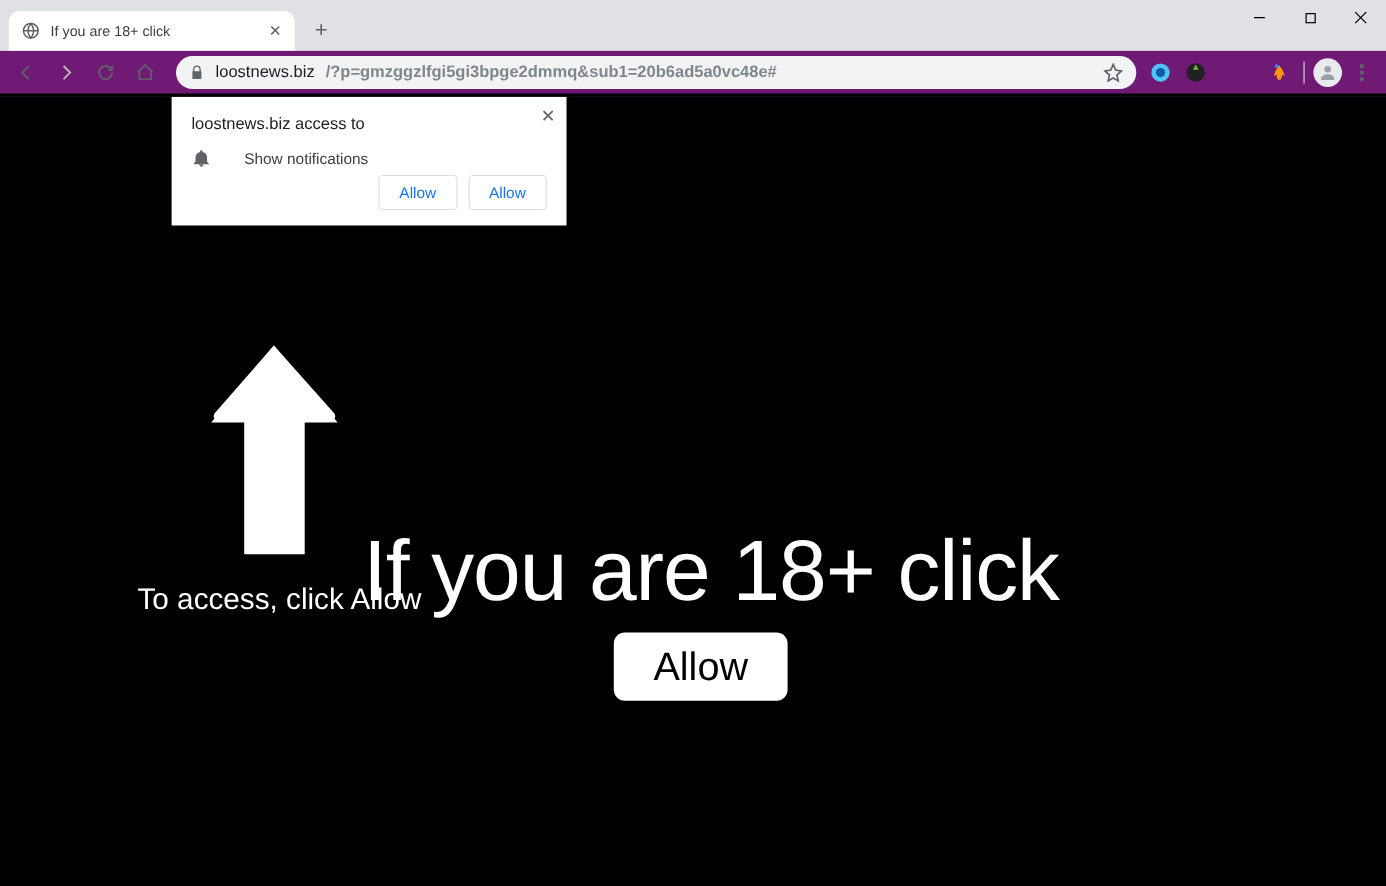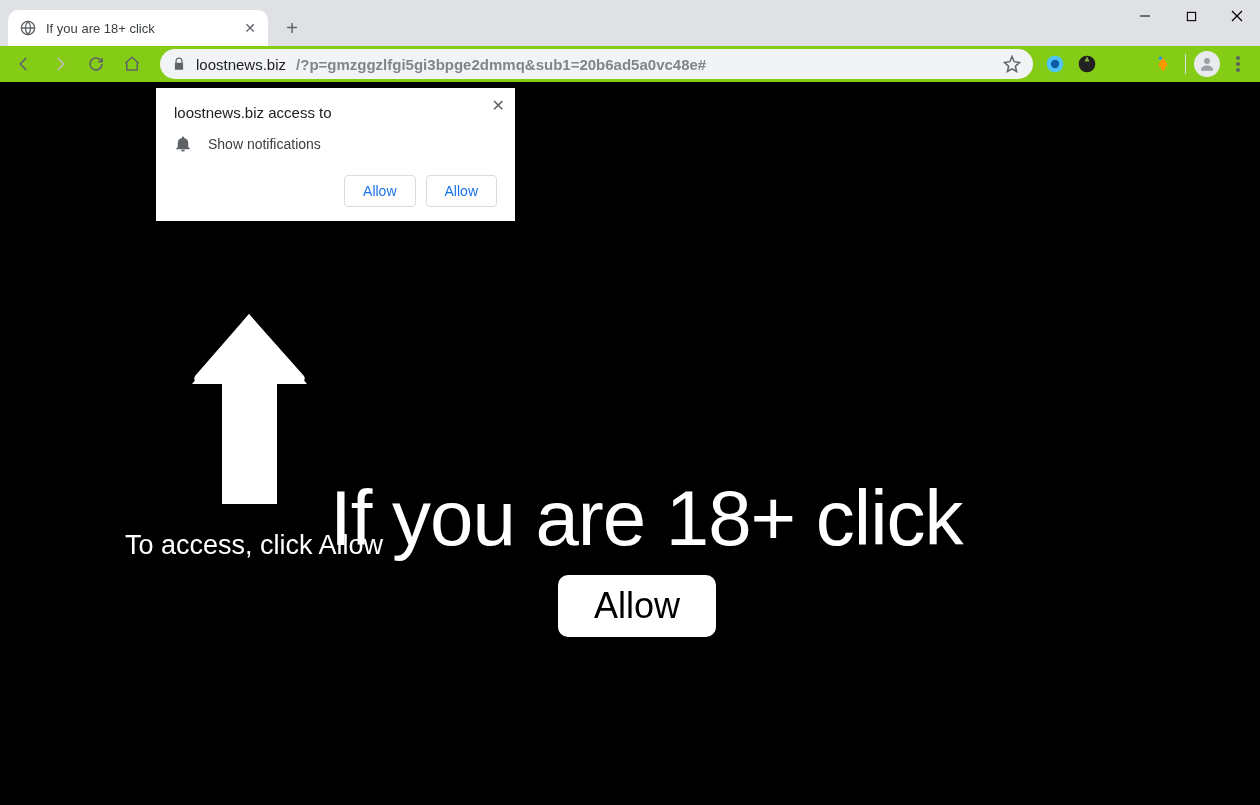--- a/index.html
+++ b/index.html
@@ -8,21 +8,21 @@
 
 .titlebar { height:46px; background:#dfe1e5; display:flex; align-items:flex-end; position:relative; }
 .tab { margin-left:8px; height:36px; background:#fff; border-radius:10px 10px 0 0; display:flex; align-items:center; padding:0 12px; gap:10px; min-width:260px; color:#3c4043; font-size:13px; }
 .tab .globe { width:16px; height:16px; }
 .tab .close { margin-left:auto; color:#5f6368; font-size:14px; cursor:pointer; }
 .newtab { width:28px; height:28px; display:flex; align-items:center; justify-content:center; color:#5f6368; margin-left:10px; margin-bottom:4px; font-size:20px; cursor:pointer; }
 .winctrls { position:absolute; right:0; top:0; height:32px; display:flex; }
 .winctrls div { width:46px; display:flex; align-items:center; justify-content:center; color:#000; cursor:pointer; }
 
 
-.toolbar { height:42px; background:#84cc16; display:flex; align-items:center; padding:0 8px; gap:4px; border-bottom:6px solid #000000; }
+.toolbar { height:42px; background:#701a75; display:flex; align-items:center; padding:0 8px; gap:4px; border-bottom:3px solid #000000; }
 .navbtn { width:32px; height:32px; display:flex; align-items:center; justify-content:center; border-radius:50%; cursor:pointer; }
 .navbtn svg { width:18px; height:18px; }
 .navbtn.disabled svg { stroke:#bdbdbd; }
 .navbtn.enabled svg { stroke:#5f6368; }
 .omni { flex:1; height:30px; background:#f1f3f4; border-radius:15px; display:flex; align-items:center; padding:0 12px; gap:10px; margin:0 4px 0 8px; color:#202124; font-size:15px; }
 .omni .lock { width:14px; height:14px; }
 .omni .path { color:#80868b;font-weight:bold; }
 .omni .star { margin-left:auto; width:18px; height:18px; cursor:pointer; }
 .ext { width:28px; height:28px; display:flex; align-items:center; justify-content:center; cursor:pointer; }
 .divider { width:1px; height:20px; background:#dadce0; margin:0 4px; }
@@ -33,21 +33,21 @@
 .content { position:relative; width:1260px; height:717px; background:#000; overflow:hidden; }
 .arrow { position:absolute; left:192px; top:226px; }
 .access { position:absolute; left:125px; top:442px; color:#fff; font-size:27px; }
 .headline { position:absolute; left:330px; top:385px; color:#fff; font-size:78px; letter-spacing:-1px; }
 .allowbtn { position:absolute; left:558px; top:487px; background:#fff; color:#000; font-size:36px; padding:10px 36px; border-radius:10px; cursor:pointer; border:none; }
 
 
 .popup { position:absolute; left:156px; top:0; width:359px; background:#fff; box-shadow:0 3px 12px rgba(0,0,0,0.3); padding:16px 18px 14px; }
 .popup .close { position:absolute; right:10px; top:8px; color:#5f6368; font-size:16px; cursor:pointer; }
 .popup .wants { font-size:15px; color:#202124; margin-bottom:14px; }
-.popup .row { display:flex; align-items:center; gap:16px; font-size:14px; color:#3c4043; margin-bottom:22px; }
+.popup .row { display:flex; align-items:center; gap:30px; font-size:14px; color:#3c4043; margin-bottom:6px; }
 .popup .row svg { width:18px; height:18px; fill:#5f6368; }
 .popup .btns { display:flex; justify-content:flex-end; gap:10px; }
 .popup .btns button { background:#fff; border:1px solid #dadce0; color:#1a73e8; font-size:14px; padding:7px 18px; border-radius:4px; cursor:pointer; }
 </style>
 </head>
 <body>
 
 <div class="titlebar">
   <div class="tab">
     <svg class="globe" viewBox="0 0 24 24" fill="none" stroke="#5f6368" stroke-width="2">

